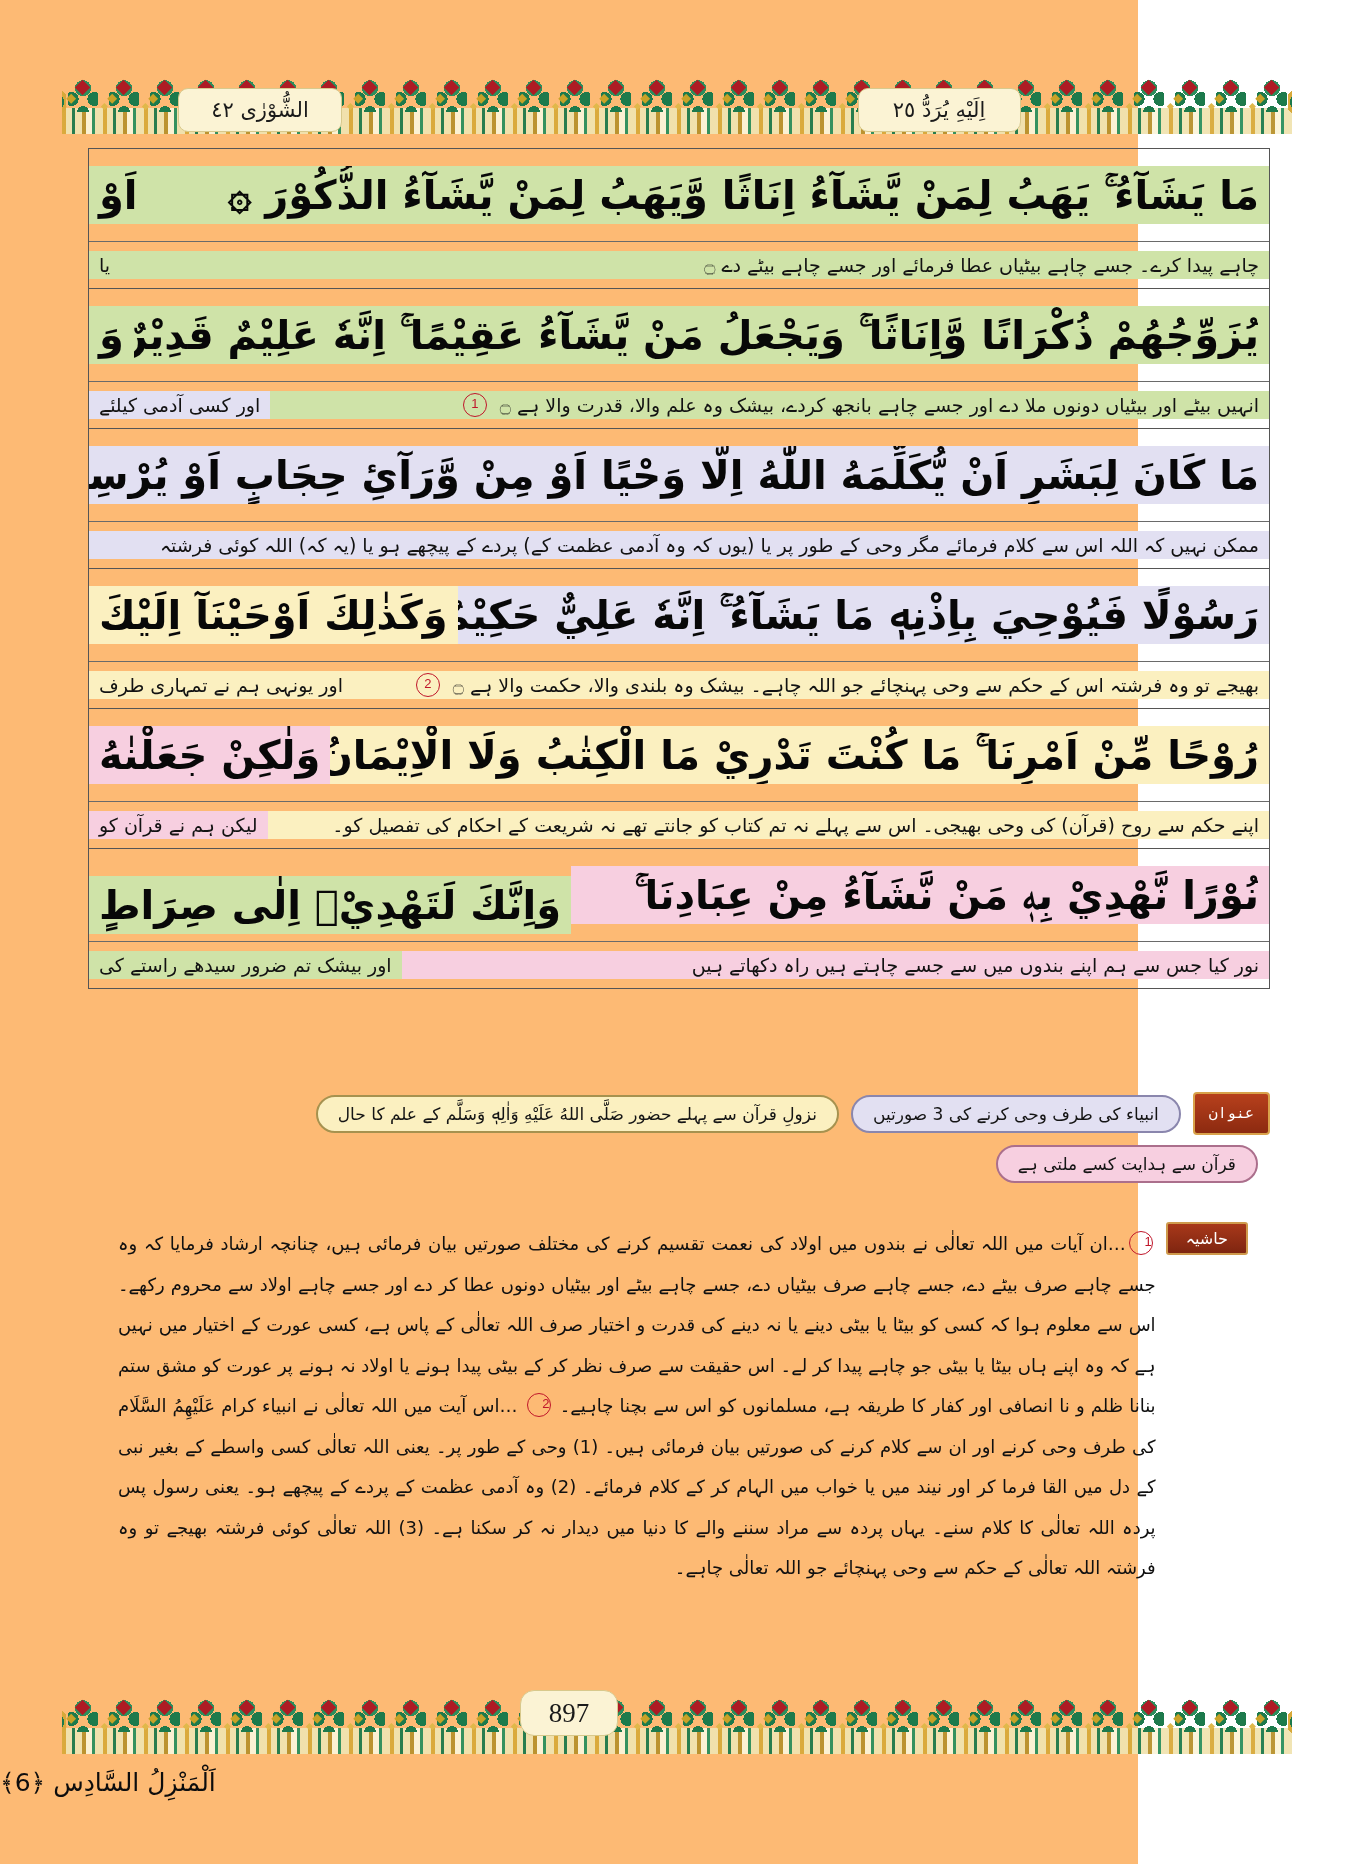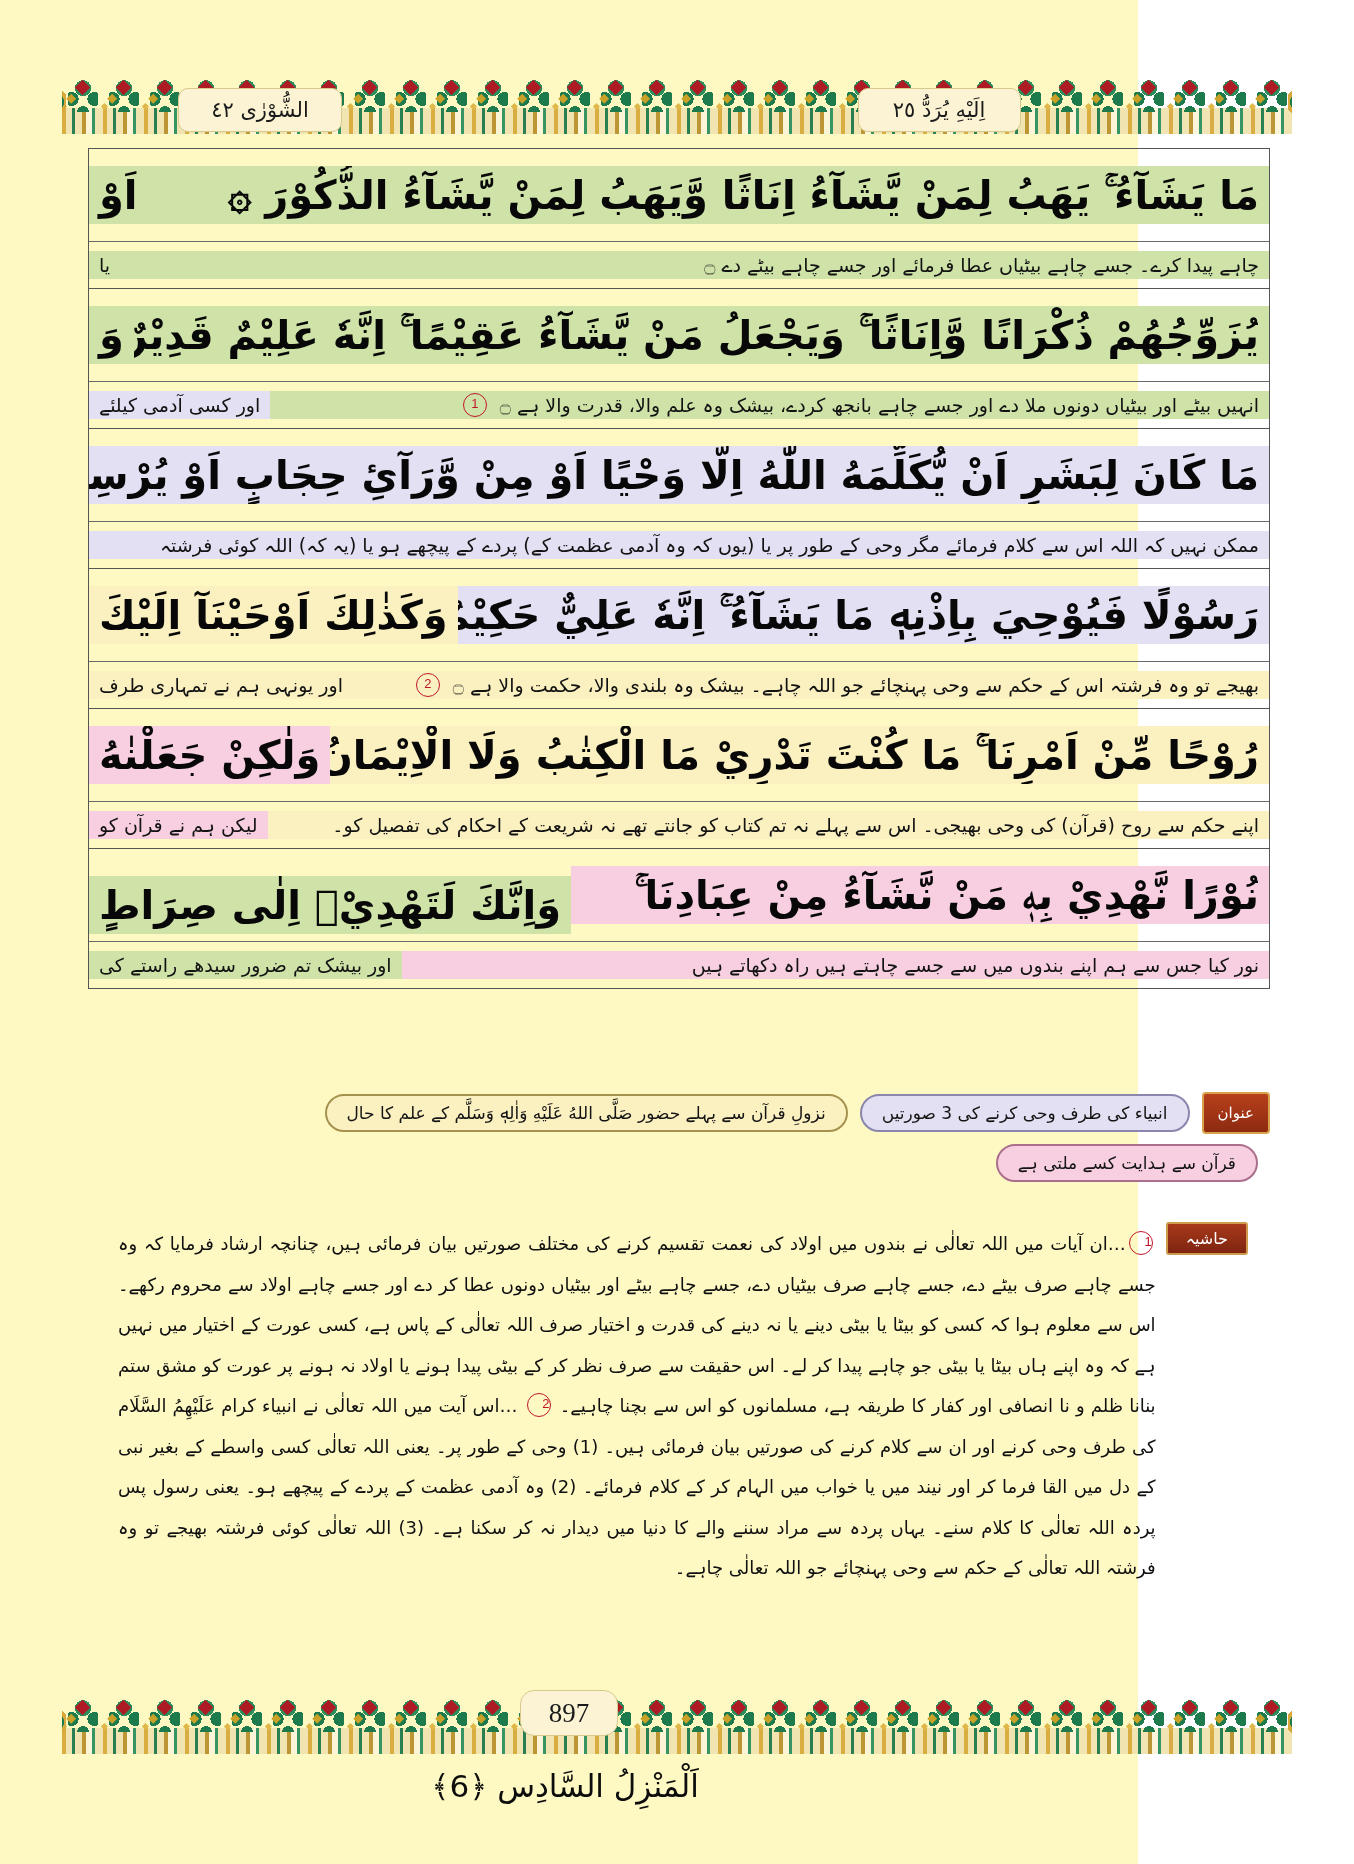--- a/index.html
+++ b/index.html
@@ -12,21 +12,21 @@
     height: 1864px;
     font-family: "Liberation Serif", "DejaVu Serif", serif;
     position: relative;
     overflow: hidden;
   }
 
   .page {
     position: relative;
     width: 1138px;
     height: 1864px;
-    background: #fef9c3;
+    background: #fdba74;
   }
 
   
   .ornament-band {
     position: absolute;
     left: 62px;
     width: 1230px;
     height: 62px;
     overflow: hidden;
   }
@@ -213,21 +213,21 @@
     direction: rtl;
     align-items: center;
     justify-content: flex-start;
     gap: 12px;
     margin-bottom: 10px;
   }
   .badge-unwan {
     flex: 0 0 auto;
     background: linear-gradient(180deg, #b7401c, #8c2a10);
     color: #fff;
-    font-family: Liberation Sans, sans-serif;
+    font-family: Liberation Mono, monospace;
     font-size: 15px;
     padding: 10px 14px;
     border: 2px solid #d9a24a;
     border-radius: 4px;
     direction: rtl;
     white-space: nowrap;
   }
   .pill {
     flex: 0 0 auto;
     border: 2px solid #7a6a55;
@@ -297,23 +297,23 @@
     justify-content: center;
     font-family: "Liberation Serif", serif;
     font-size: 27px;
     color: #1a1a1a;
     z-index: 6;
   }
   .manzil {
     position: absolute;
     left: 0; right: 8px;
     top: 1768px;
-    text-align: center;
-    font-family: "DejaVu Sans", sans-serif;
-    font-size: 31px;
+    text-align: left;
+    font-family: "DejaVu Sans", sans-serif;
+    font-size: 25px;
     color: #0d0d0d;
     direction: rtl;
   }
 </style>
 </head>
 <body>
 
 <div class="page">
 
   <div class="ornament-band top">

